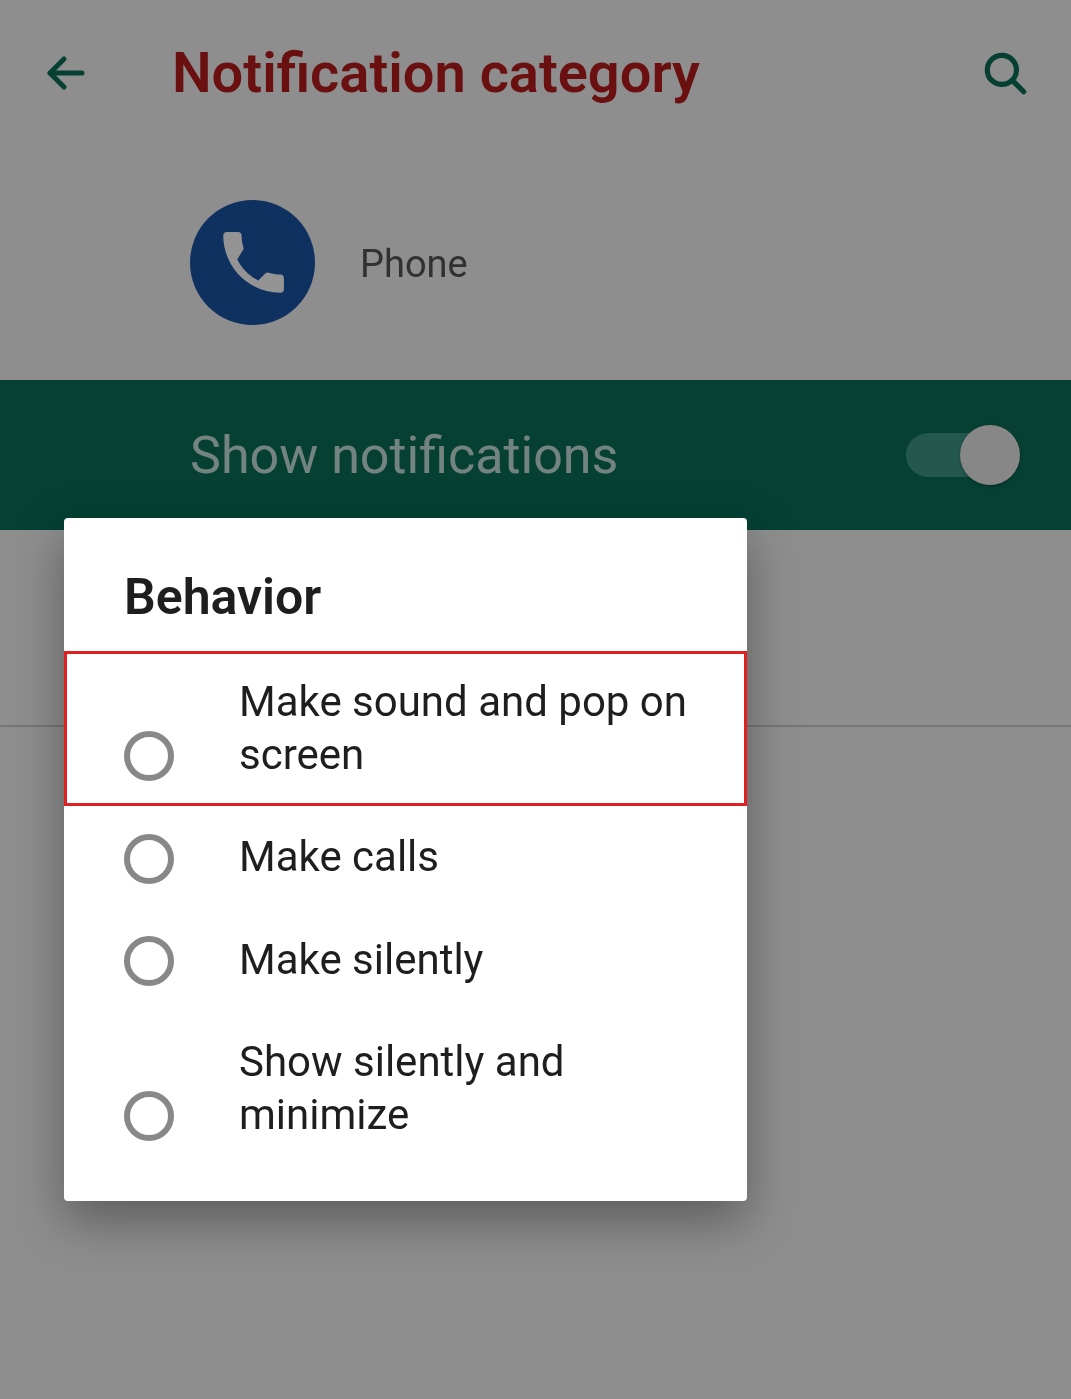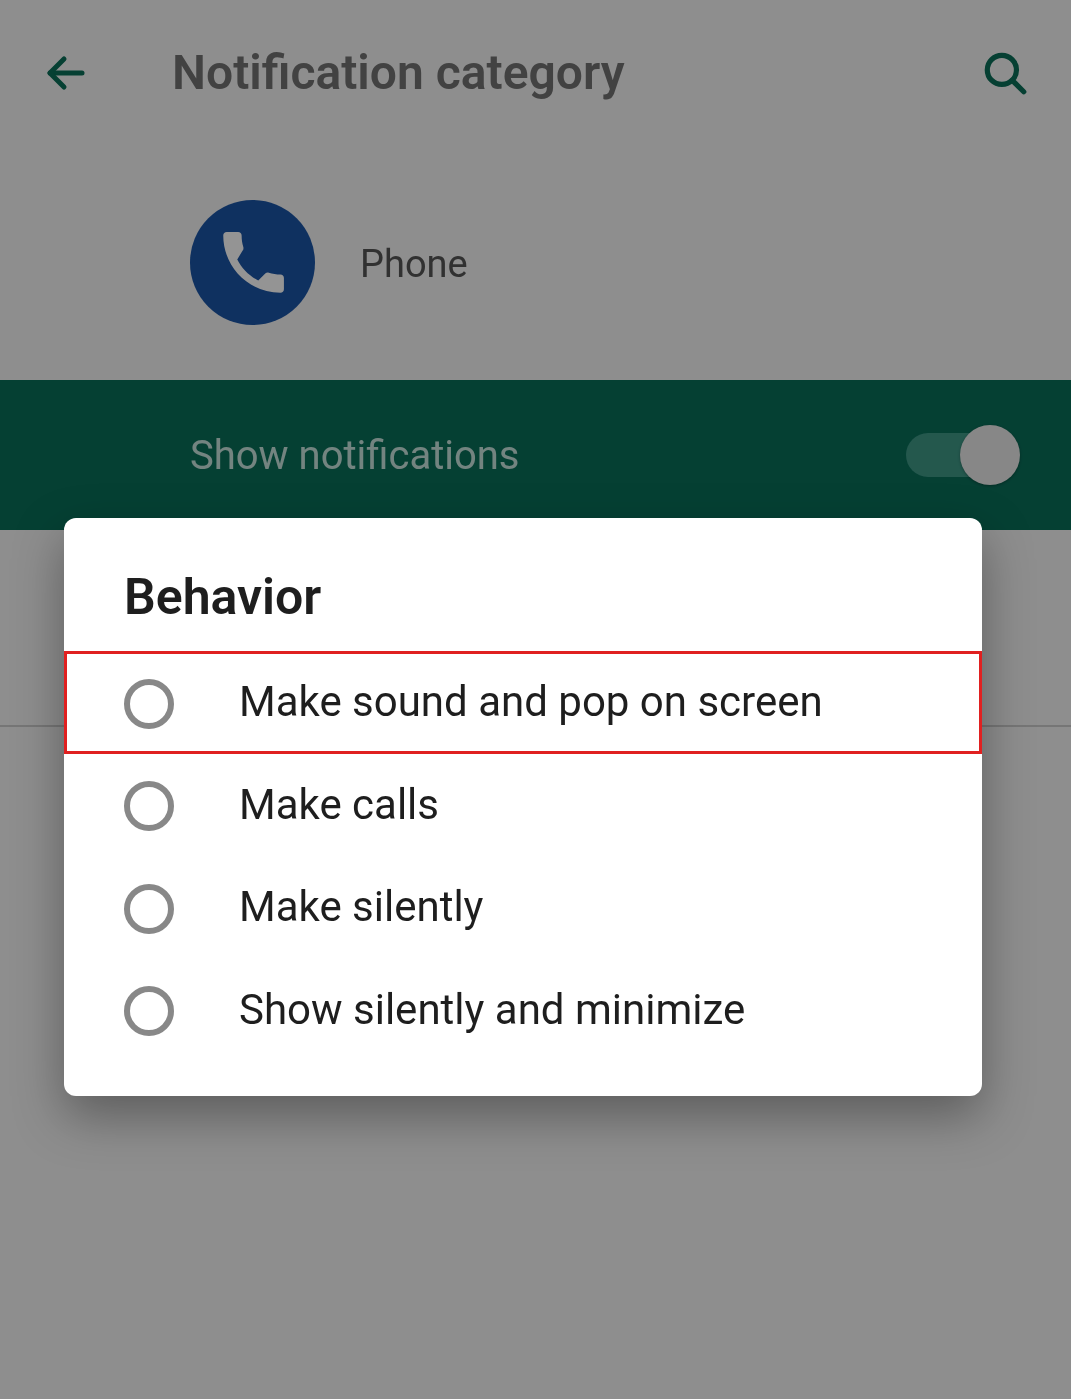--- a/index.html
+++ b/index.html
@@ -3,42 +3,42 @@
   <meta charset="utf-8">
   <style>
     * { margin:0; padding:0; box-sizing:border-box; font-family:Roboto, "Helvetica Neue", Arial, sans-serif; }
     html,body { width:1071px; height:1399px; background:#f4f4f4; overflow:hidden; }
 
     .screen { width:1071px; height:1399px; position:relative; background:#f4f4f4; }
 
     
     .appbar { height:145px; display:flex; align-items:center; padding:0 30px; }
     .back-btn { width:72px; height:72px; display:flex; align-items:center; justify-content:center; color:#0b6e58; }
-    .appbar-title { flex:1; text-align:left; padding-left:70px; font-size:48px; font-weight:600; color:#737373; }
+    .appbar-title { flex:1; text-align:left; padding-left:70px; font-size:56px; font-weight:600; color:#b91c1c; }
     .search-btn { width:72px; height:72px; display:flex; align-items:center; justify-content:center; color:#0b6e58; }
 
     
     .channel { display:flex; align-items:center; padding:55px 0 55px 190px; }
     .app-icon { width:125px; height:125px; border-radius:50%; background:#1b55a5; display:flex; align-items:center; justify-content:center; }
     .channel-text { padding-left:45px; }
     .channel-title { font-size:42px; font-weight:500; color:#1e1e1e; }
     .channel-sub   { font-size:38px; color:#555; margin-top:2px; }
 
     
     .show-bar { height:150px; background:#0a6e59; display:flex; align-items:center; justify-content:space-between; padding:0 55px 0 190px; }
-    .show-label { font-size:40px; color:#c7e4dd; }
+    .show-label { font-size:52px; color:#c7e4dd; }
     .switch { width:110px; height:56px; position:relative; }
     .switch-track { width:90px; height:44px; border-radius:22px; background:#3e9886; position:absolute; top:6px; left:0; }
     .switch-thumb { width:60px; height:60px; border-radius:50%; background:#e8e8e8; position:absolute; top:-2px; right:-4px; box-shadow:0 1px 3px rgba(0,0,0,.3); }
 
     .divider { height:2px; background:#ccc; margin-top:195px; }
 
     
     .scrim { position:absolute; inset:0; background:rgba(0,0,0,0.42); }
-    .dialog { position:absolute; left:64px; top:518px; width:918px; background:#fff; border-radius:12px; box-shadow:0 20px 50px rgba(0,0,0,.35); padding:50px 0 35px; }
+    .dialog { position:absolute; left:64px; top:518px; width:683px; background:#fff; border-radius:4px; box-shadow:0 20px 50px rgba(0,0,0,.35); padding:50px 0 35px; }
     .dialog-title { font-size:50px; font-weight:600; color:#1e1e1e; padding:0 60px 25px; }
 
     .option { display:flex; align-items:flex-end; padding:25px 40px 25px 60px; }
     .option.highlight { outline:3px solid #e02020; outline-offset:-3px; }
     .radio { width:50px; height:50px; border:6px solid #888; border-radius:50%; flex:0 0 50px; }
     .option-label { font-size:42px; color:#1e1e1e; padding-left:65px; line-height:1.25; }
 
   </style>
 </head>
 <body>

